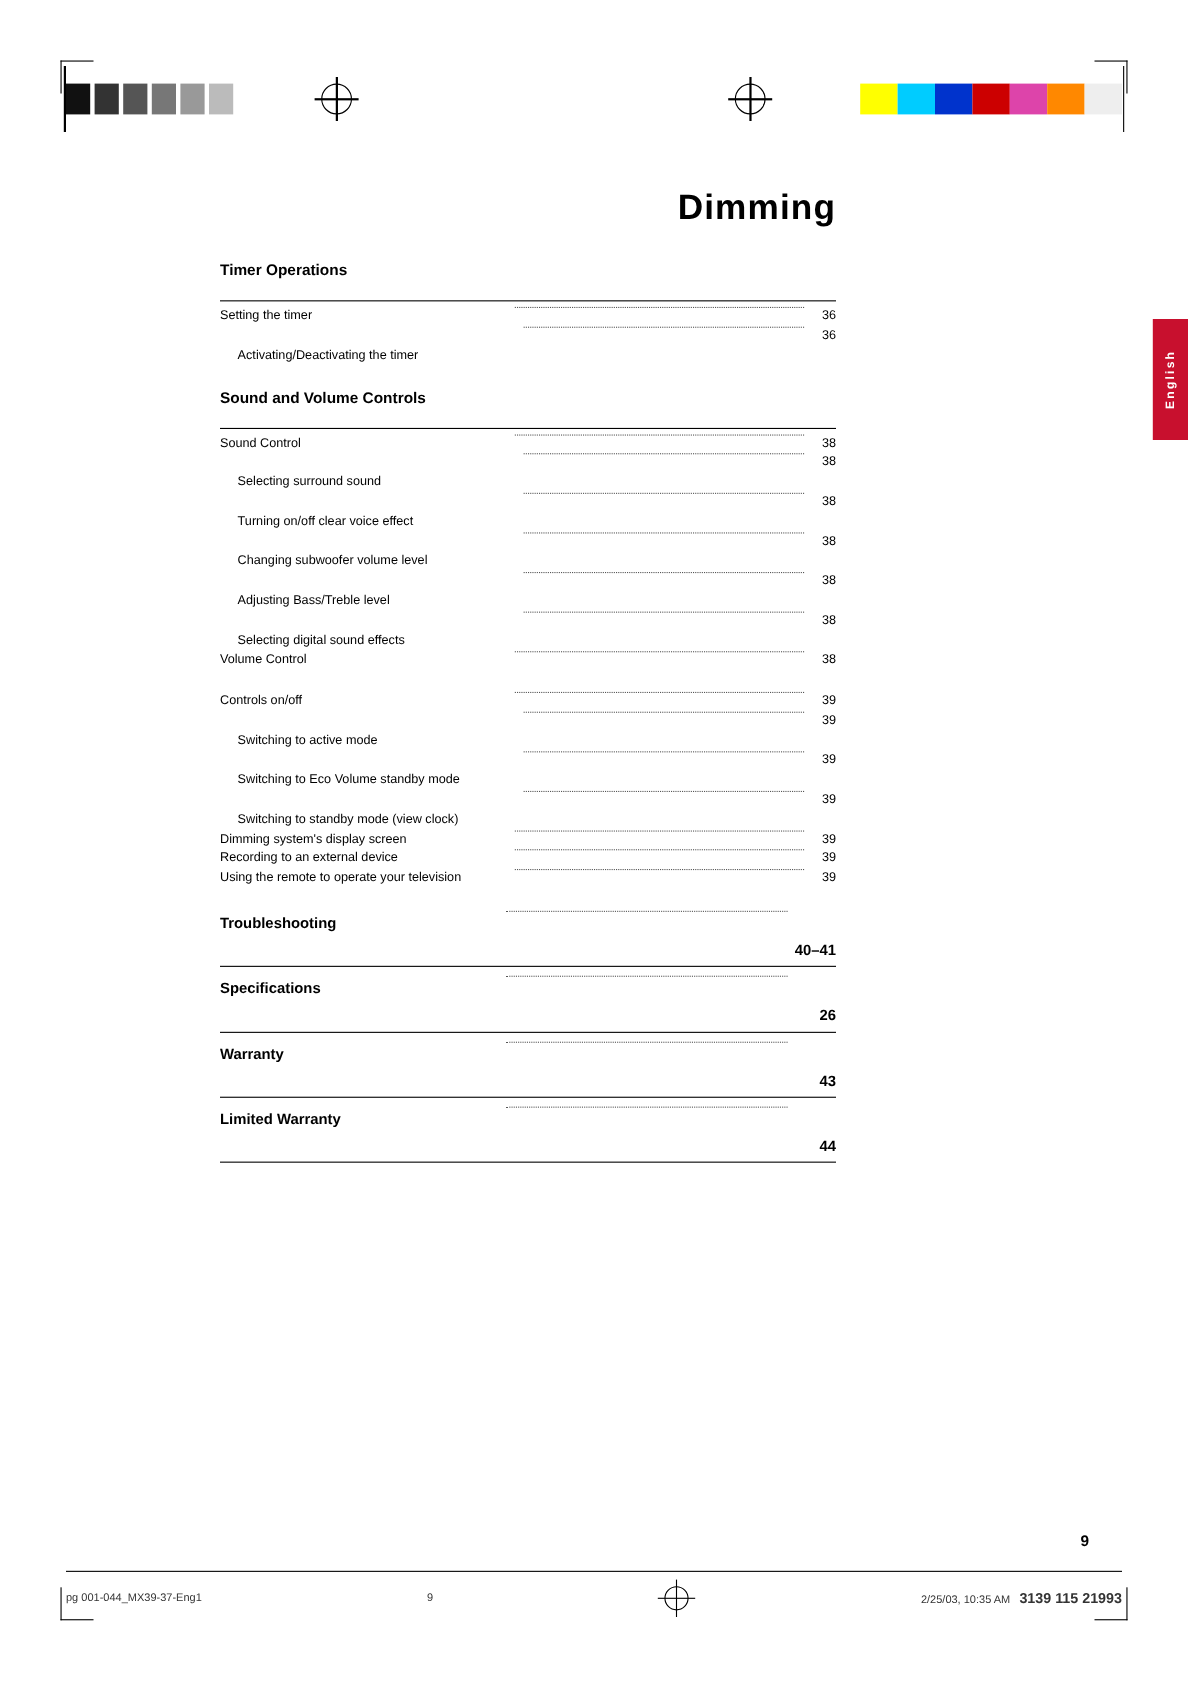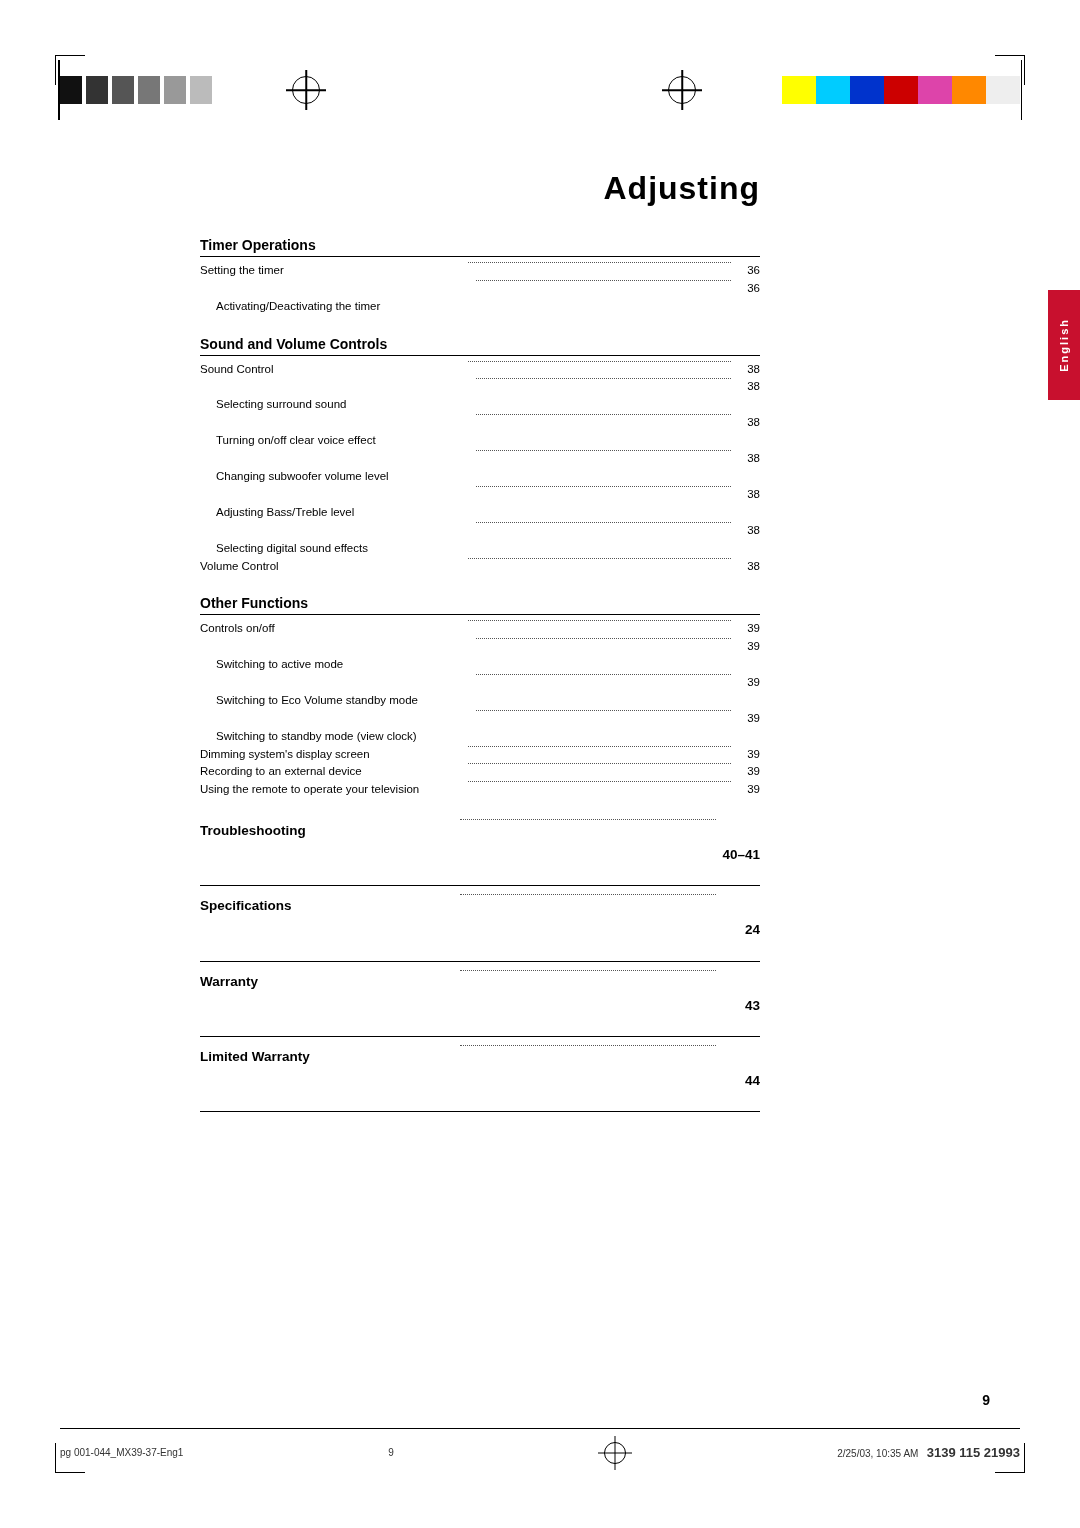--- a/index.html
+++ b/index.html
@@ -153,21 +153,21 @@
 
     
     .toc-section {
       margin-bottom: 20px;
     }
 
     .toc-section-title {
       font-size: 14px;
       font-weight: bold;
       border-bottom: 1.5px solid #000;
-      padding-bottom: 3px;
+      padding-bottom: 20px;
       margin-bottom: 5px;
     }
 
     .toc-entry {
       display: flex;
       justify-content: flex-start;
       font-size: 11.5px;
       line-height: 1.55;
       color: #000;
     }
@@ -189,21 +189,21 @@
 
     
     .toc-major {
       display: flex;
       justify-content: space-between;
       font-size: 13.5px;
       font-weight: bold;
       line-height: 1.8;
       border-bottom: 1px solid #000;
       margin-bottom: 8px;
-      padding-bottom: 18px;
+      padding-bottom: 2px;
     }
 
     .toc-major .toc-label {
       flex: 1;
     }
 
     .toc-major .toc-page {
       min-width: 40px;
       text-align: right;
       font-size: 13.5px;
@@ -367,21 +367,21 @@
     <div style="background:#cc0000;"></div>
     <div style="background:#dd44aa;"></div>
     <div style="background:#ff8800;"></div>
     <div style="background:#eeeeee;"></div>
   </div>
 
   <div style="position:absolute;right:58px;top:0;width:1.5px;height:60px;background:#000;"></div>
 </div>
 
 <div class="main-content">
-  <div class="page-title">Adjusting</div>
+  <div class="page-title">Dimming</div>
 
   <div class="toc-section">
     <div class="toc-section-title">Timer Operations</div>
     <div class="toc-entry">
       <span class="toc-label">Setting the timer</span>
       <span class="toc-dots-line"></span>
       <span class="toc-page">36</span>
     </div>
     <div class="toc-entry indent1">
       <span class="toc-label">Activating/Deactivating the timer</span>
@@ -423,21 +423,20 @@
       <span class="toc-page">38</span>
     </div>
     <div class="toc-entry">
       <span class="toc-label">Volume Control</span>
       <span class="toc-dots-line"></span>
       <span class="toc-page">38</span>
     </div>
   </div>
 
   <div class="toc-section">
-    <div class="toc-section-title">Other Functions</div>
     <div class="toc-entry">
       <span class="toc-label">Controls on/off</span>
       <span class="toc-dots-line"></span>
       <span class="toc-page">39</span>
     </div>
     <div class="toc-entry indent1">
       <span class="toc-label">Switching to active mode</span>
       <span class="toc-dots-line"></span>
       <span class="toc-page">39</span>
     </div>
@@ -470,21 +469,21 @@
 
   <div style="margin-top:18px;">
     <div class="toc-major">
       <span class="toc-label">Troubleshooting</span>
       <span class="toc-dots-line" style="font-weight:normal;"></span>
       <span class="toc-page">40–41</span>
     </div>
     <div class="toc-major">
       <span class="toc-label">Specifications</span>
       <span class="toc-dots-line" style="font-weight:normal;"></span>
-      <span class="toc-page">24</span>
+      <span class="toc-page">26</span>
     </div>
     <div class="toc-major">
       <span class="toc-label">Warranty</span>
       <span class="toc-dots-line" style="font-weight:normal;"></span>
       <span class="toc-page">43</span>
     </div>
     <div class="toc-major">
       <span class="toc-label">Limited Warranty</span>
       <span class="toc-dots-line" style="font-weight:normal;"></span>
       <span class="toc-page">44</span>

